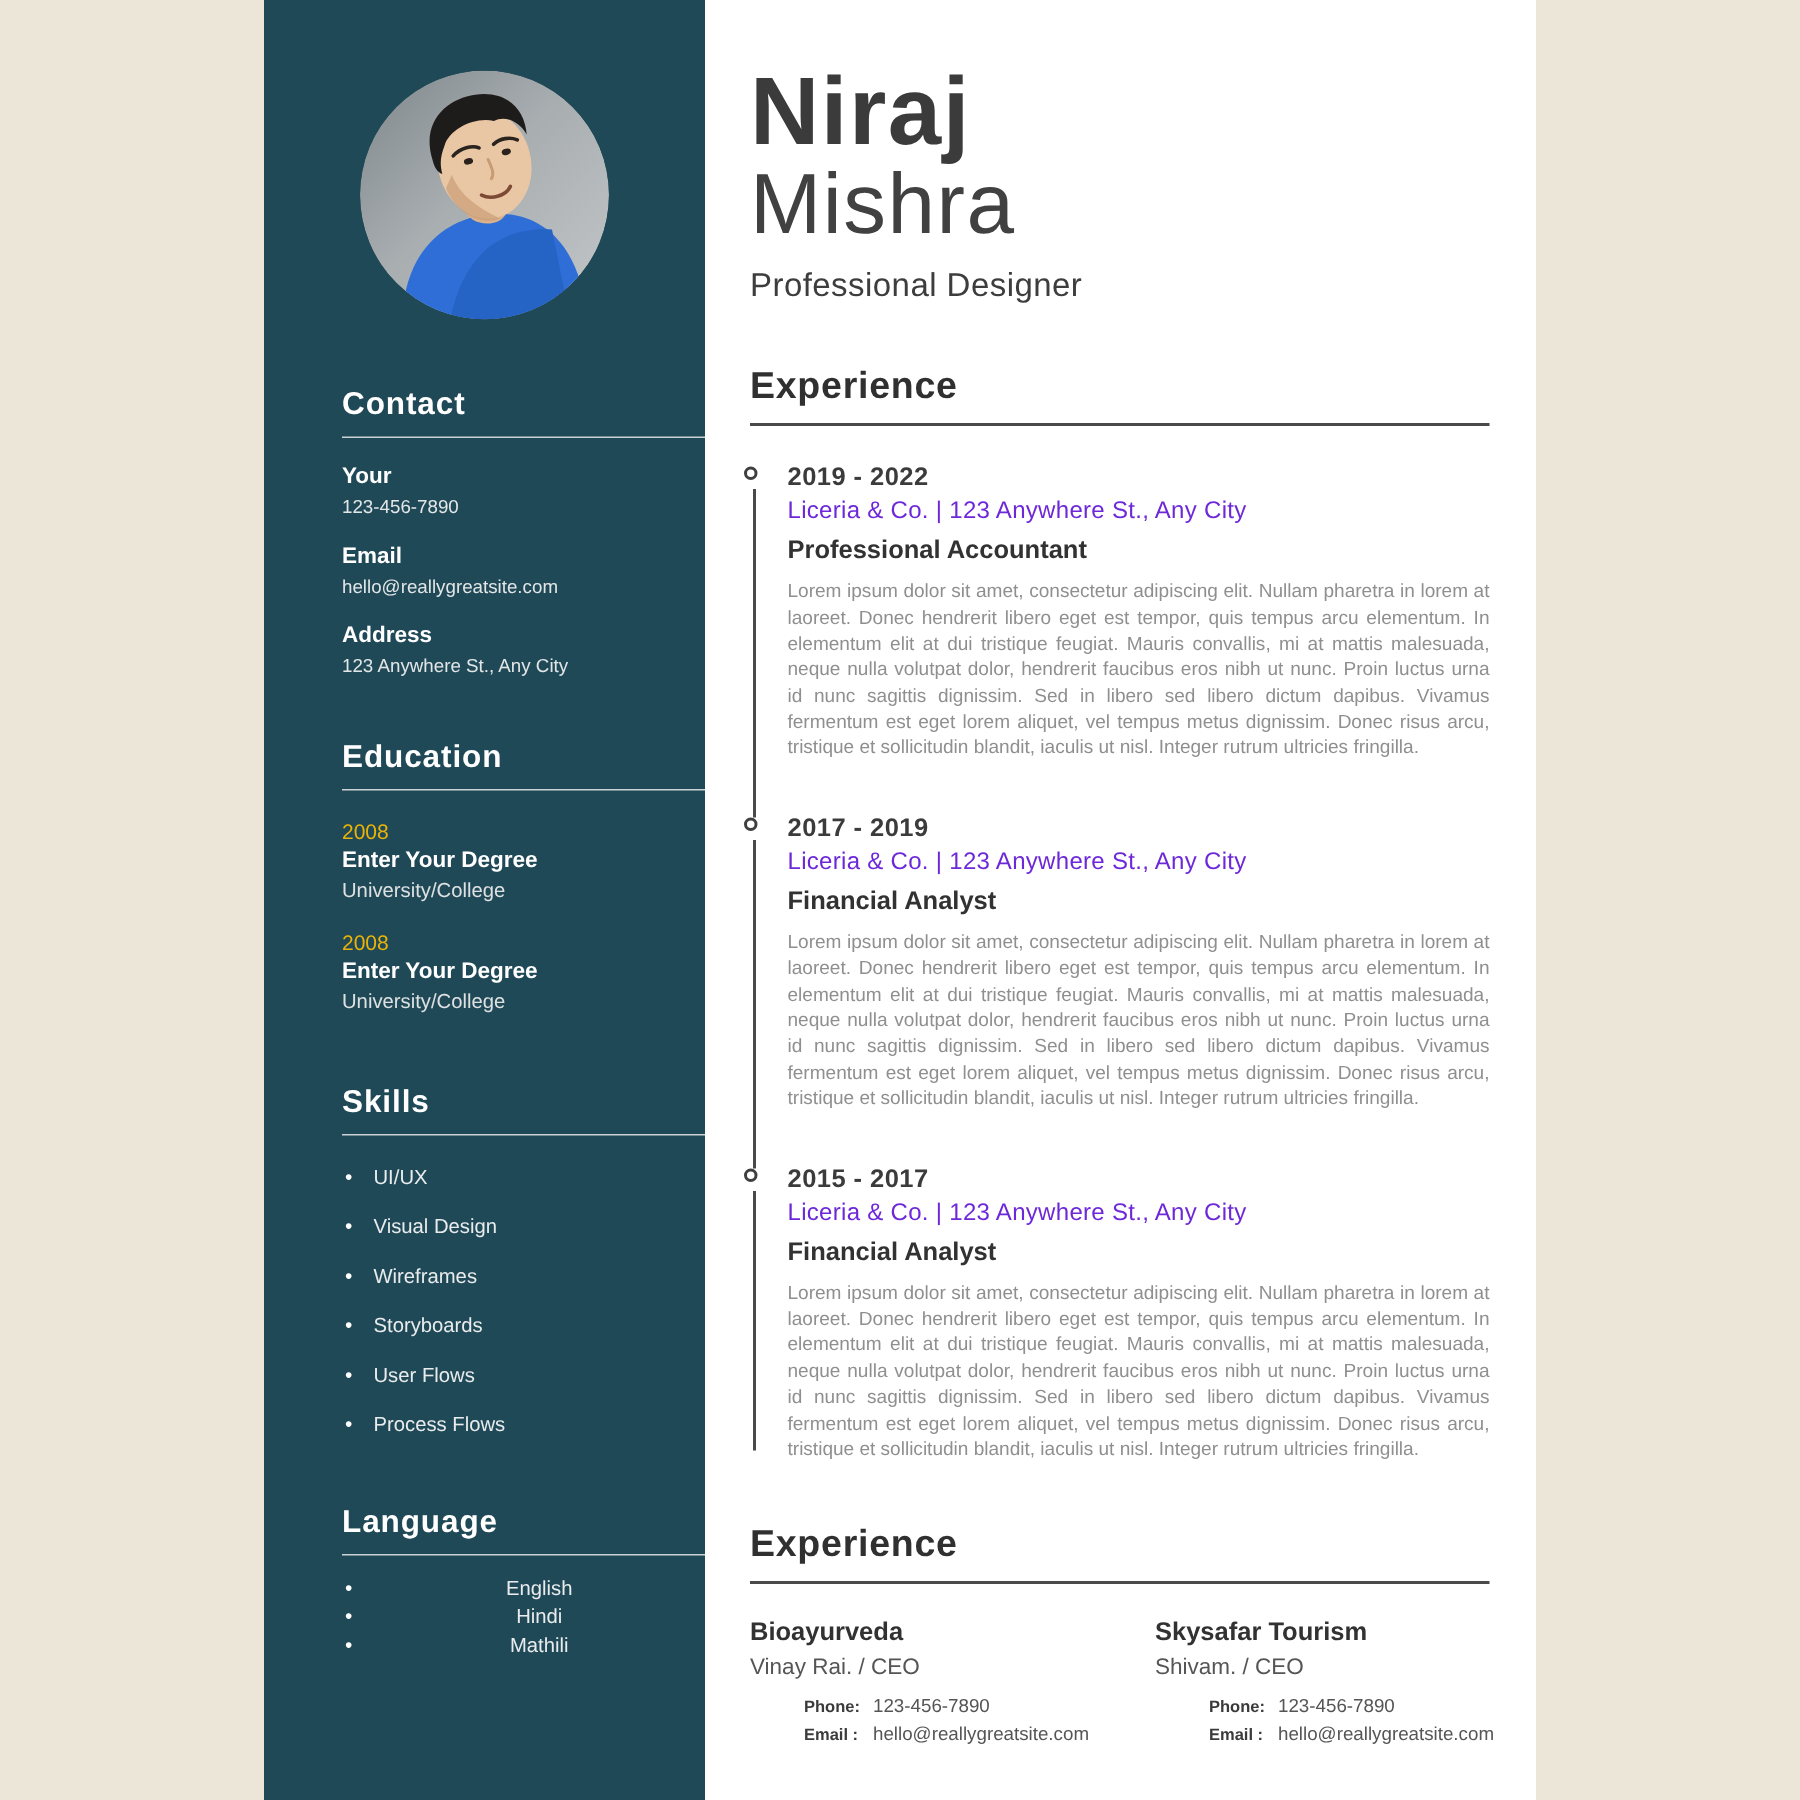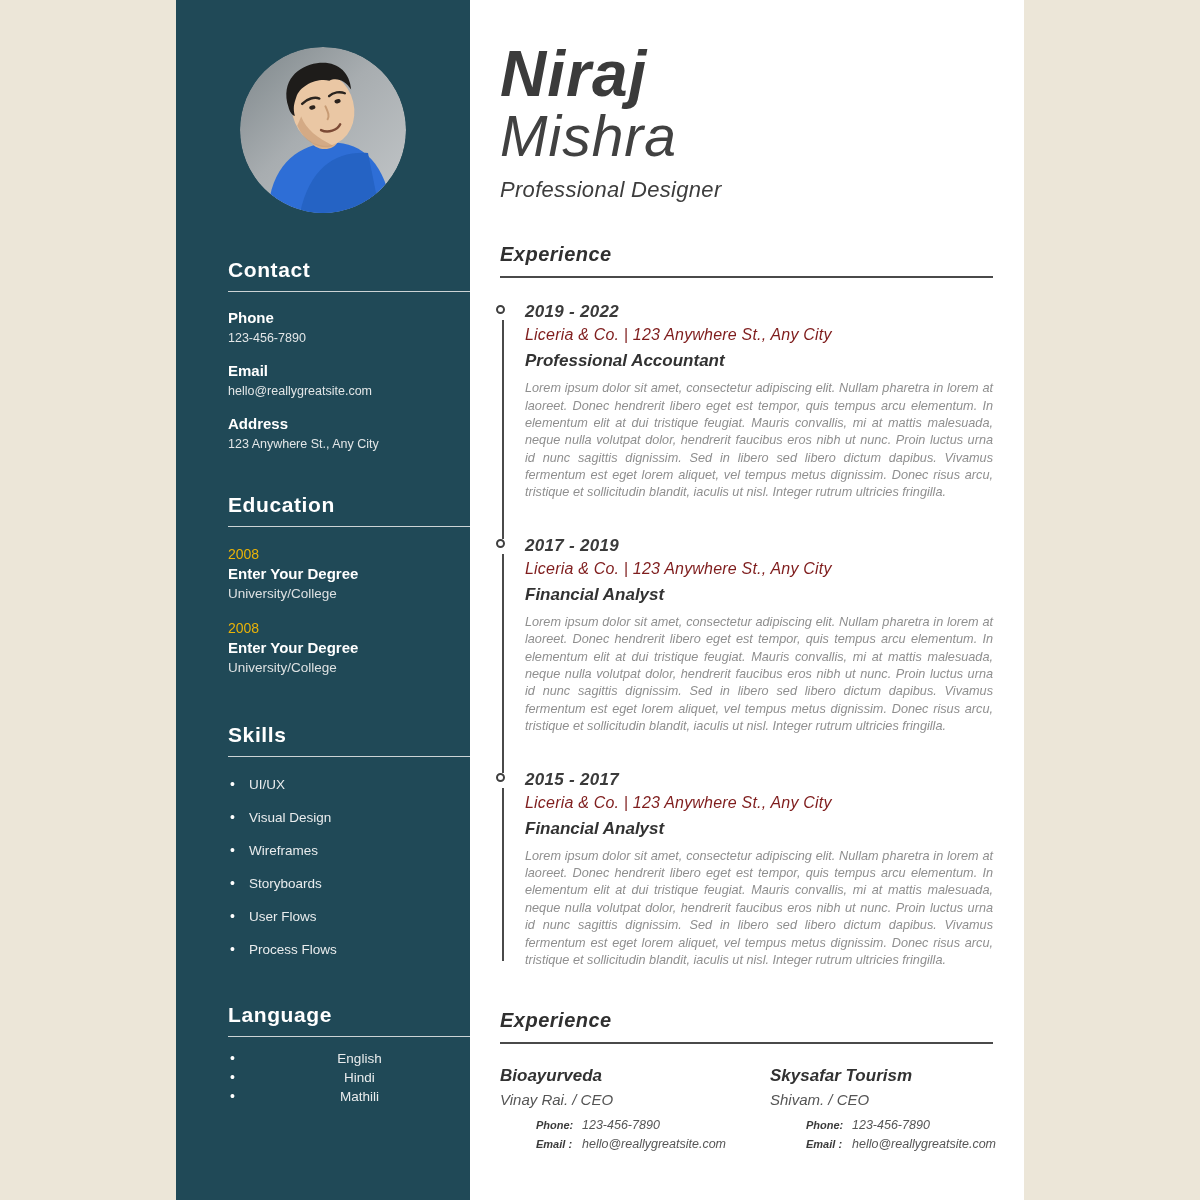--- a/index.html
+++ b/index.html
@@ -63,55 +63,54 @@
   .language-section { margin-top:46px; }
   .language-list { margin-top:14px; }
   .language-list .bullet-item { margin-bottom:4px;text-align:center; }
 
   
   .main {
     width:554px; height:1200px;
     background:#ffffff;
     padding:42px 31px 0 30px;
     flex:0 0 554px;
-    font-style:italic;
   }
   .name-first {
     font-size:64px; font-weight:800; letter-spacing:1px;
     color:#3b3b3b; line-height:1.02;
   }
   .name-last {
     font-size:57px; font-weight:400; letter-spacing:1px;
     color:#414141; line-height:1.05;
   }
   .subtitle { font-size:22px; color:#3d3d3d; margin-top:10px; letter-spacing:0.3px; }
 
   .main-title {
-    font-size:20px; font-weight:bold; letter-spacing:0.5px; color:#303030;
+    font-size:25px; font-weight:bold; letter-spacing:0.5px; color:#303030;
   }
   .main-rule {
     border:none; border-top:2px solid #4a4a4a; margin-top:10px;
   }
   .experience-section { margin-top:40px; }
   .xp-list { margin-top:24px; }
   .xp-entry { position:relative; padding-left:25px; margin-bottom:34px; }
   .xp-dot {
     position:absolute; left:-4px; top:3px;
     width:9px; height:9px;
     border:2.5px solid #3f3f3f; border-radius:50%;
     background:#ffffff;
   }
   .xp-line {
     position:absolute; left:1.5px; top:18px; bottom:-37px;
     width:2px; background:#4a4a4a;
   }
   .xp-entry--last { margin-bottom:0; }
   .xp-entry--last .xp-line { bottom:8px; }
   .xp-period { font-size:17px; font-weight:bold; color:#3b3b3b; letter-spacing:0.3px; }
-  .xp-company { font-size:16px; color:#7f1d1d; margin-top:4px; letter-spacing:0.2px; }
+  .xp-company { font-size:16px; color:#6d28d9; margin-top:4px; letter-spacing:0.2px; }
   .xp-role { font-size:17px; font-weight:bold; color:#323232; margin-top:7px; }
   .xp-desc {
     font-size:12.7px; color:#8f8f8f; line-height:1.37;
     text-align:justify; margin-top:9px;
   }
 
   .reference-section { margin-top:40px; }
   .ref-grid { display:flex; margin-top:22px; }
   .ref-col { width:270px; }
   .ref-col + .ref-col { width:223px; }
@@ -167,21 +166,21 @@
             <path d="M76,82 C82,87 92,86 96,81" stroke="#7c4a35" stroke-width="2.4" fill="none" stroke-linecap="round"></path>
           </g>
         </g>
       </svg>
     </div>
 
     <section class="side-section contact-section">
       <h2 class="side-title">Contact</h2>
       <hr class="side-rule">
       <div class="contact-item">
-        <div class="side-label">Phone</div>
+        <div class="side-label">Your</div>
         <div class="side-value">123-456-7890</div>
       </div>
       <div class="contact-item">
         <div class="side-label">Email</div>
         <div class="side-value">hello@reallygreatsite.com</div>
       </div>
       <div class="contact-item">
         <div class="side-label">Address</div>
         <div class="side-value">123 Anywhere St., Any City</div>
       </div>

